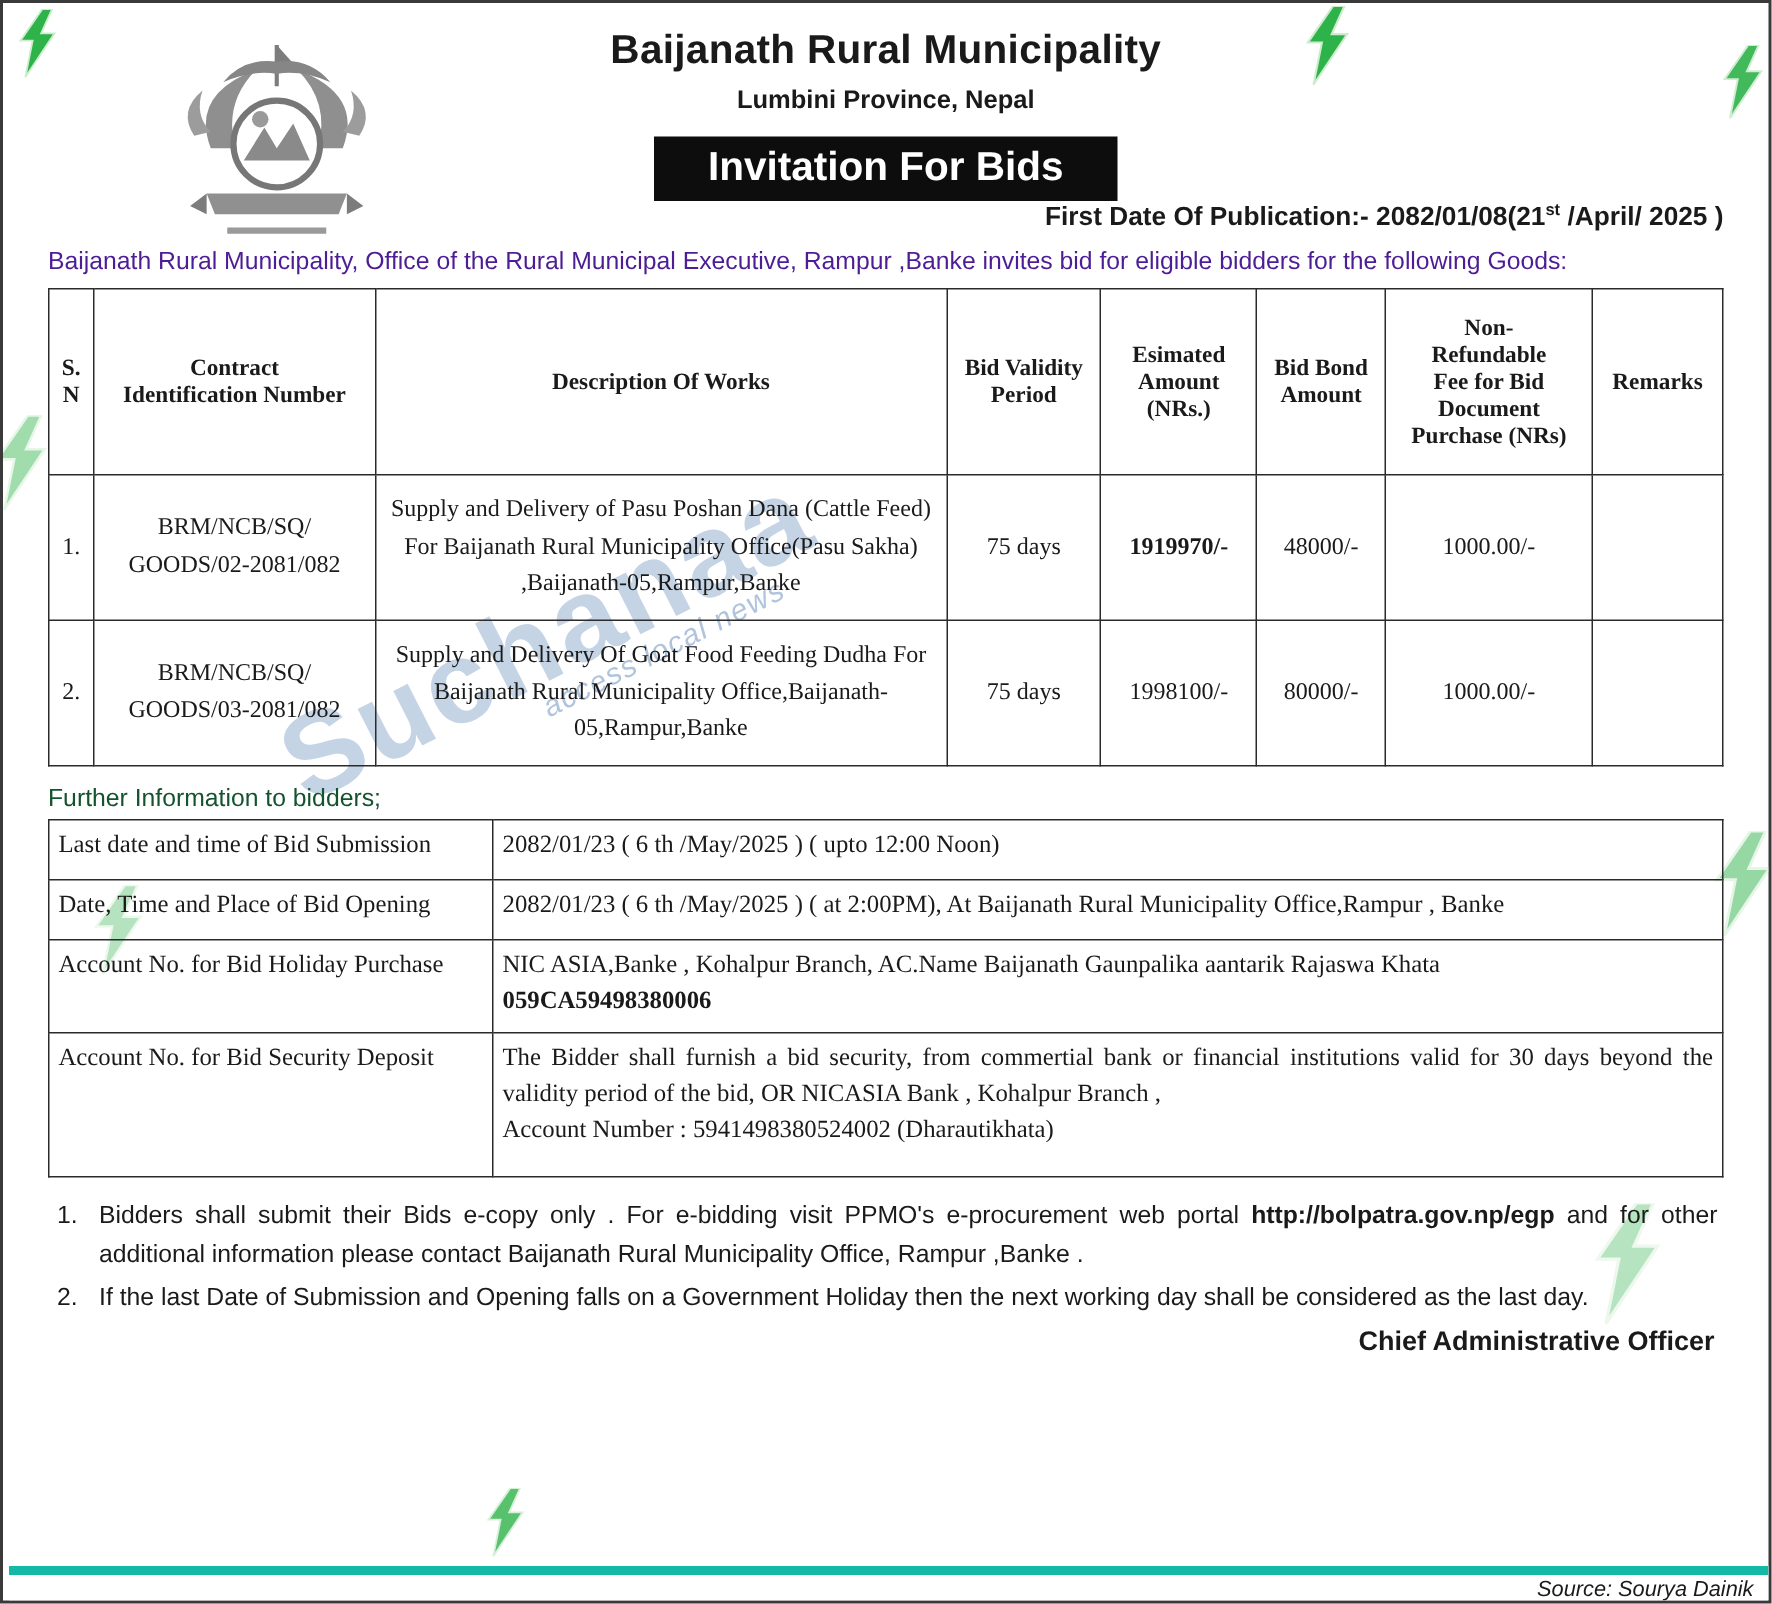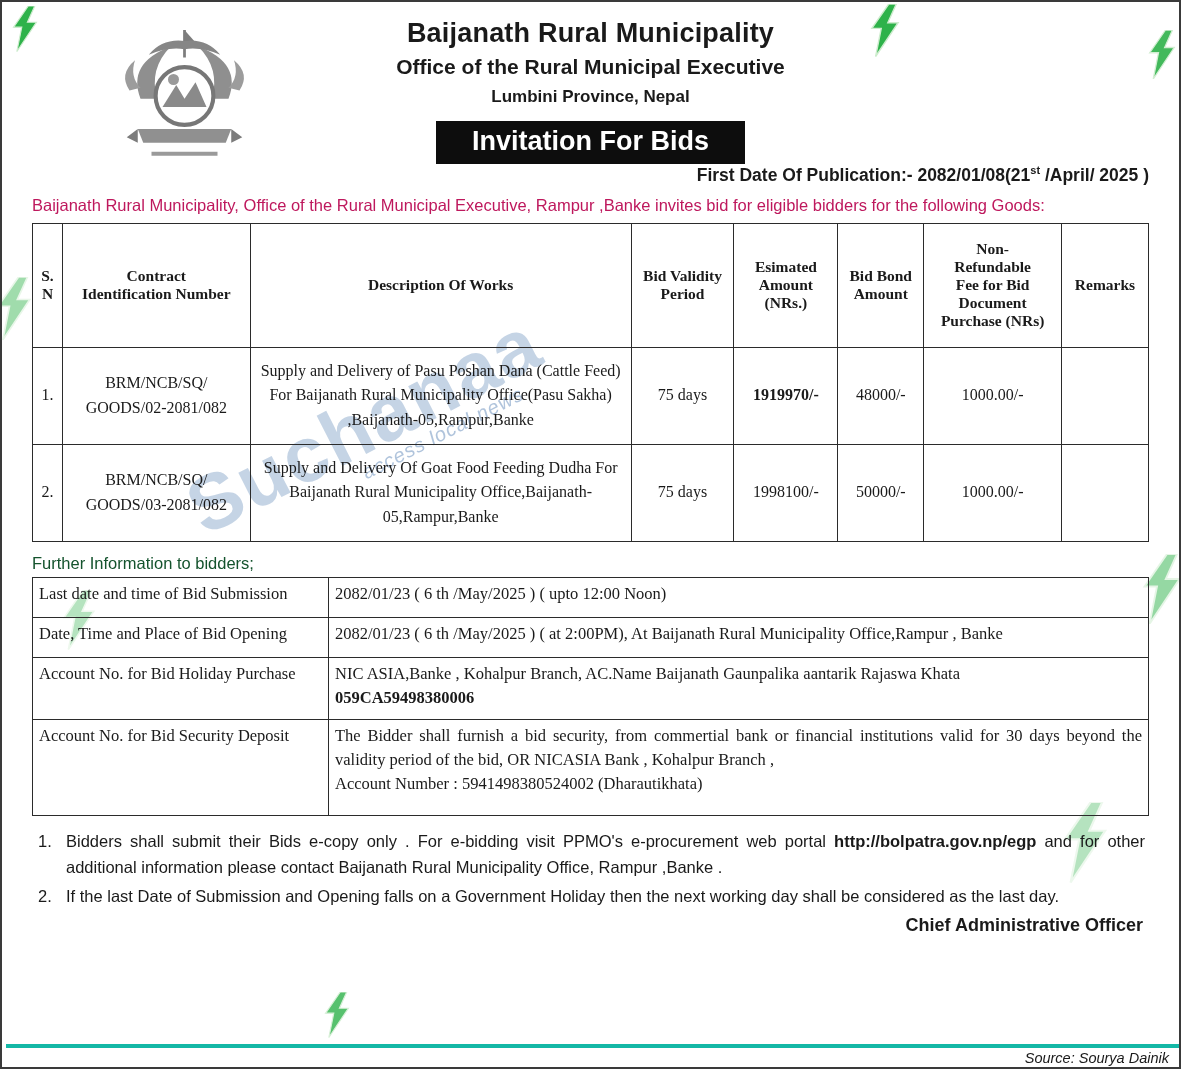--- a/index.html
+++ b/index.html
@@ -21,21 +21,21 @@
   .hdr-sub     { font-size:21px; font-weight:bold; margin-top:6px; }
   .hdr-place   { font-size:17px; font-weight:bold; margin-top:8px; }
   .hdr-prov    { font-size:17px; font-weight:bold; margin-top:8px; }
   .banner {
     display:block; width:fit-content; margin:14px auto 0 auto;
     background:#0d0d0d; color:#fff; font-size:27px; font-weight:bold;
     padding:5px 36px 7px 36px;
   }
   .publine { text-align:right; font-size:17.5px; font-weight:bold; }
   .publine sup { font-size:11px; }
-  .intro { font-size:16.5px; margin-top:10px; color:#be185d; }
+  .intro { font-size:16.5px; margin-top:10px; color:#4c1d95; }
 
   
   table { border-collapse:collapse; width:100%; }
   .main-table { margin-top:8px; font-family:"Liberation Serif", serif; }
   .main-table th, .main-table td { border:1.5px solid #2b2b2b; padding:2px 4px; }
   .main-table th { font-size:15.5px; font-weight:bold; text-align:center; vertical-align:middle; height:124px; }
   .main-table td { font-size:16px; text-align:center; vertical-align:middle; height:97px; line-height:1.55; }
   .preline { white-space:pre-line; }
   .bold { font-weight:bold; }
 
@@ -51,21 +51,21 @@
   
   .notes { margin-top:12px; }
   .note { display:flex; font-size:16.5px; line-height:1.6; margin-top:2px; }
   .note .num { width:34px; flex:0 0 34px; padding-left:6px; }
   .note .txt { flex:1; text-align:justify; padding-right:4px; }
   .signature { text-align:right; font-size:18px; font-weight:bold; margin-top:6px; padding-right:6px; }
 
   
   .source-strip {
     position:absolute; left:4px; right:0; bottom:0; height:23px;
-    border-top:4px solid #14b8a6; background:#fff; z-index:5;
+    border-top:6px solid #14b8a6; background:#fff; z-index:5;
     text-align:right; font-size:14.5px; font-style:italic; padding:2px 10px 0 0;
   }
 
   
   .watermark {
     position:absolute; left:170px; top:470px; z-index:1;
     transform:rotate(-27deg); transform-origin:left top;
     color:rgba(150,176,208,0.55); pointer-events:none;
   }
   .watermark .wm-big { font-size:78px; font-weight:bold; letter-spacing:2px; }
@@ -138,21 +138,20 @@
       <circle cx="52" cy="38" r="4" fill="#9a9a9a"></circle>
       <path d="M26 74 L94 74 L90 84 L30 84 Z" fill="#909090"></path>
       <path d="M26 74 L18 80 L26 84 Z" fill="#7c7c7c"></path>
       <path d="M94 74 L102 80 L94 84 Z" fill="#7c7c7c"></path>
       <line x1="36" y1="92" x2="84" y2="92" stroke="#9a9a9a" stroke-width="3"></line>
     </svg>
   </div>
 
   <div class="hdr">
     <div class="hdr-title">Baijanath Rural Municipality</div>
-    <div class="hdr-sub">Office of the Rural Municipal Executive</div>
     <div class="hdr-prov">Lumbini Province, Nepal</div>
     <div class="banner">Invitation For Bids</div>
     <div class="publine">
       <span>First  Date Of Publication:- 2082/01/08(21</span><sup>st</sup><span> /April/ 2025 )</span>
     </div>
   </div>
 
   <div class="intro">Baijanath Rural Municipality, Office of the Rural Municipal Executive, Rampur ,Banke invites bid for eligible bidders for the following Goods:</div>
 
   <table class="main-table">
@@ -196,21 +195,21 @@
       <td>48000/-</td>
       <td>1000.00/-</td>
       <td></td>
     </tr>
     <tr>
       <td>2.</td>
       <td>BRM/NCB/SQ/ GOODS/03-2081/082</td>
       <td>Supply and Delivery Of  Goat Food Feeding Dudha   For Baijanath Rural  Municipality Office,Baijanath-05,Rampur,Banke</td>
       <td>75  days</td>
       <td>1998100/-</td>
-      <td>50000/-</td>
+      <td>80000/-</td>
       <td>1000.00/-</td>
       <td></td>
     </tr>
   </tbody>
     </table>
 
   <div class="further">Further Information to bidders;</div>
 
   <table class="info-table">
     <tbody>

